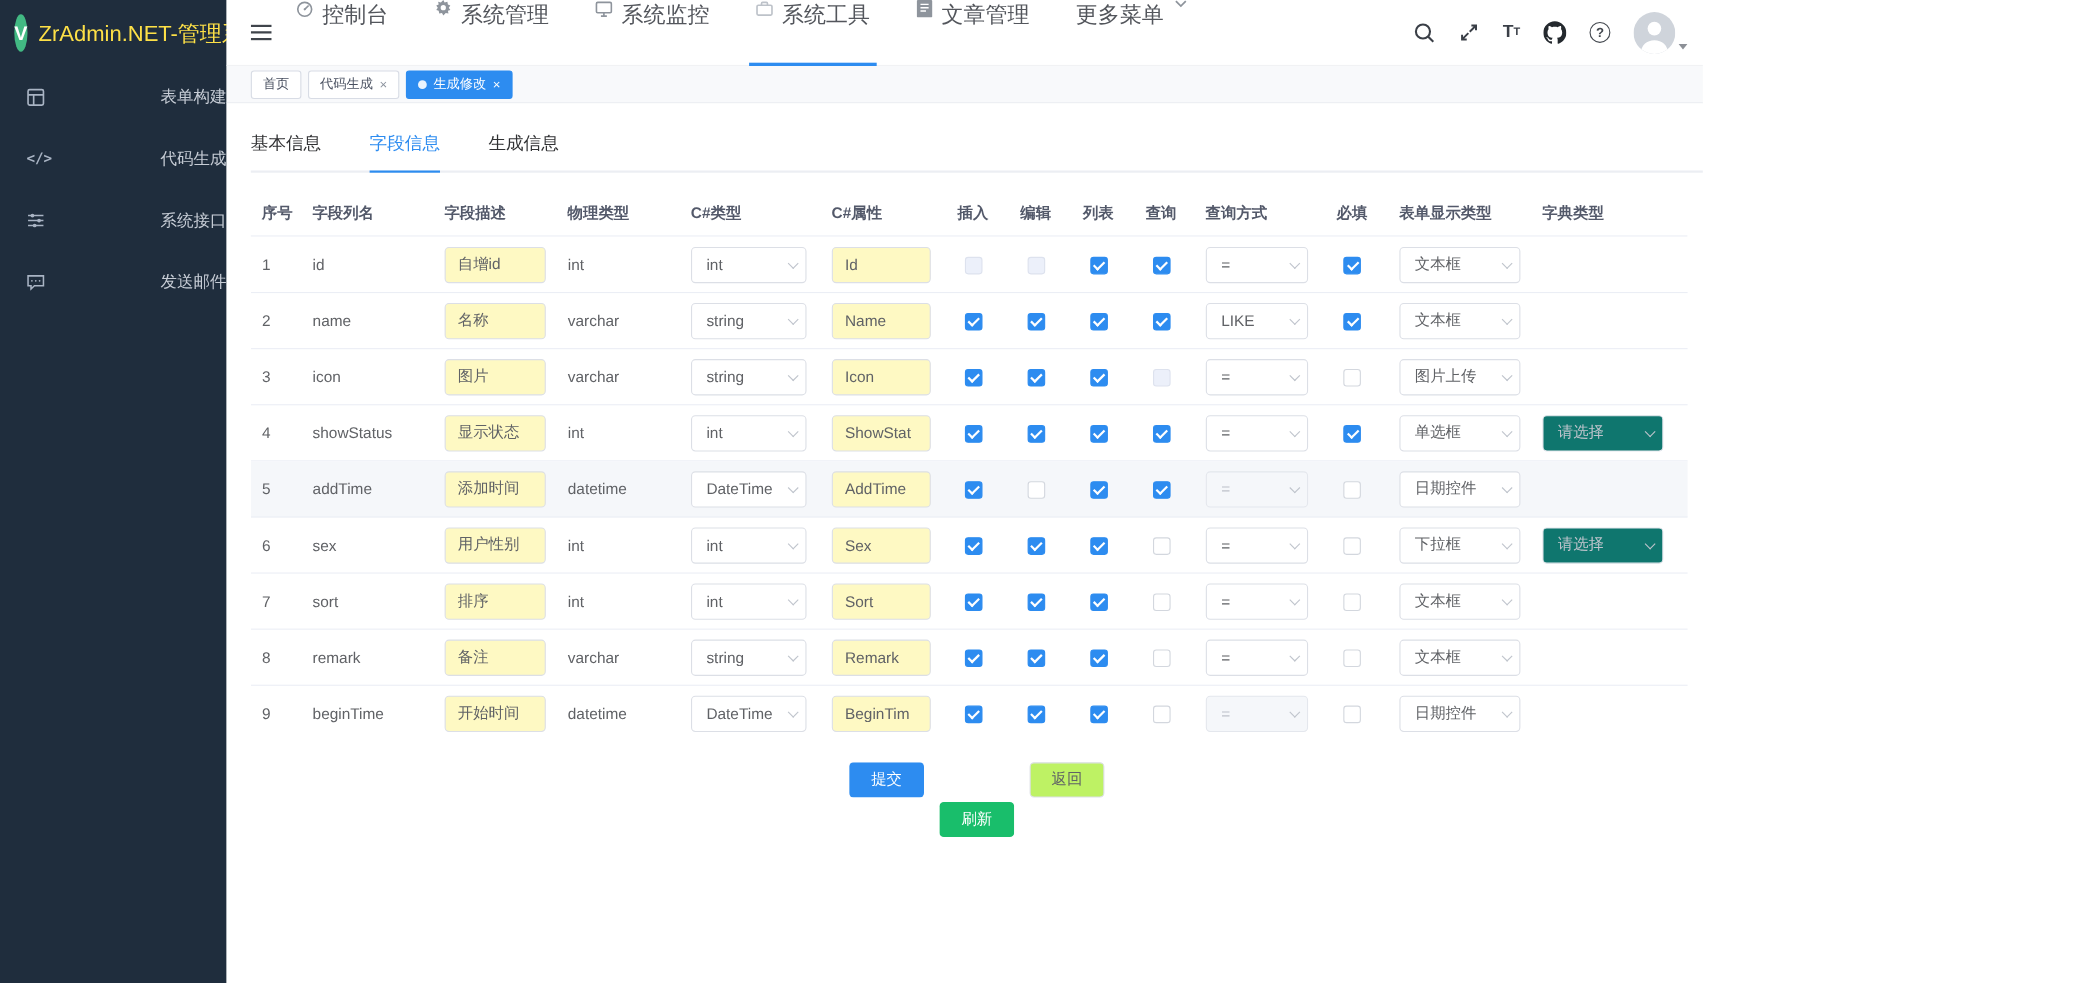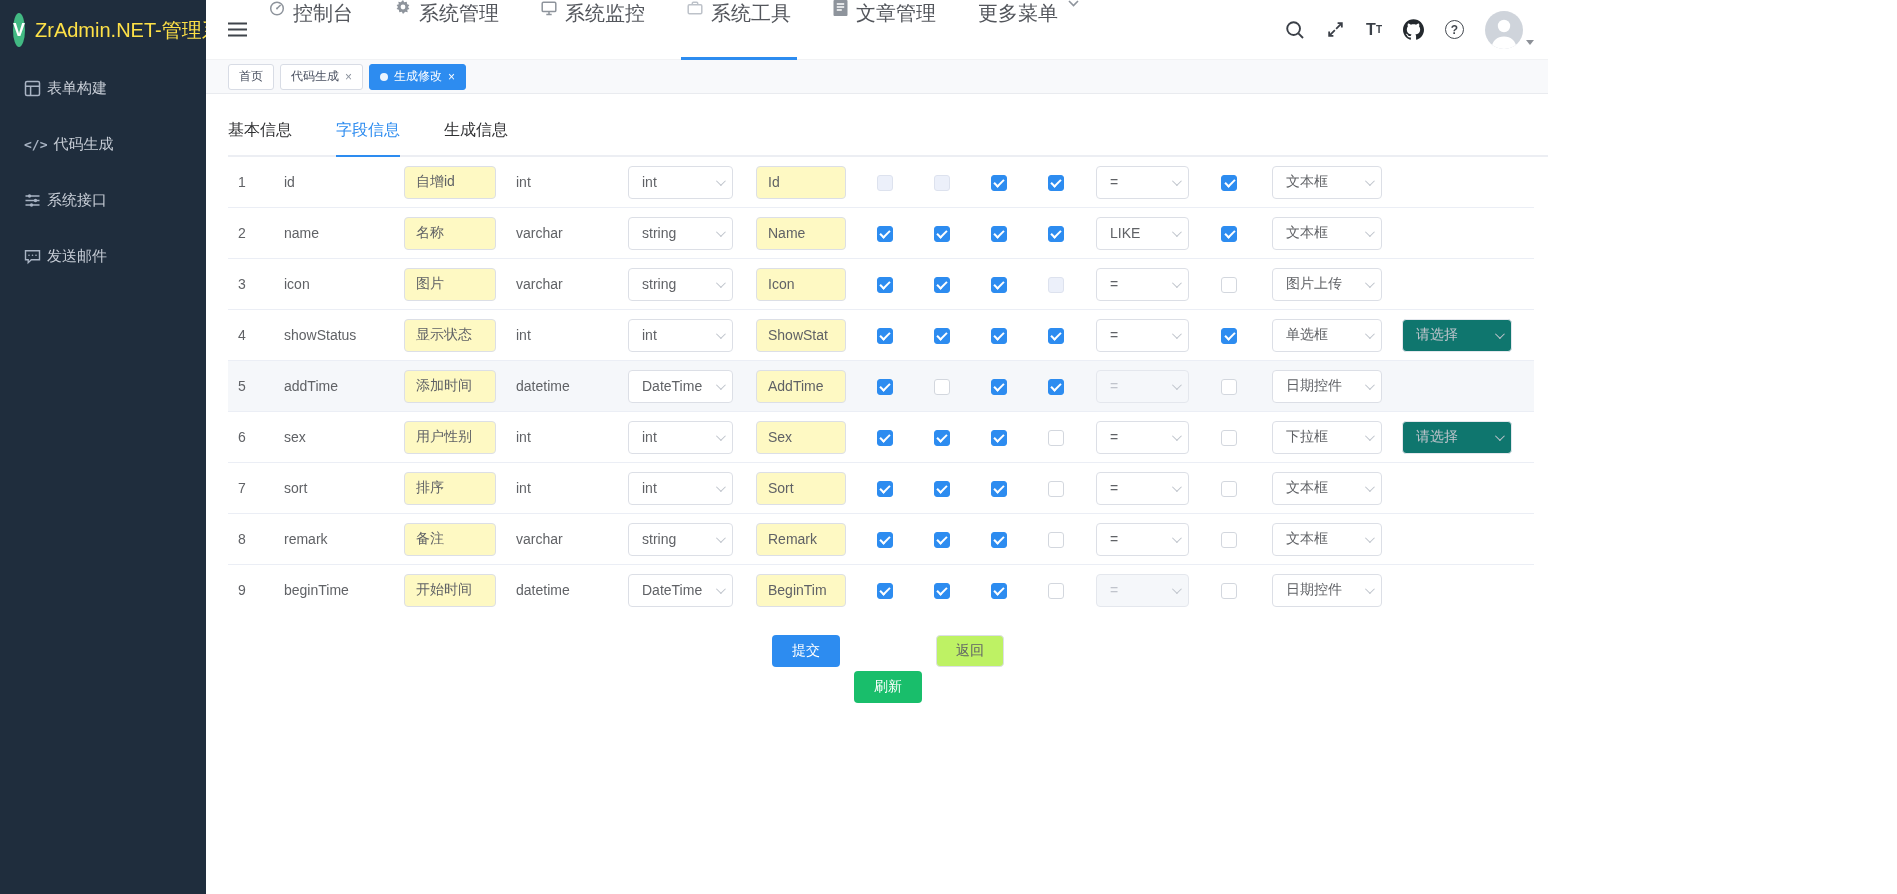--- a/index.html
+++ b/index.html
@@ -4,21 +4,21 @@
 <style>
   * { box-sizing: border-box; margin:0; padding:0; }
   html,body { width:1897px; height:894px; background:#fff; font-family:"Liberation Sans","DejaVu Sans",sans-serif; overflow:hidden; }
   .app { display:flex; width:1548px; height:894px; }
 
   
   .sidebar { width:206px; background:#1f2d3d; flex:0 0 206px; height:894px; }
   .logo-row { height:60px; display:flex; align-items:center; gap:10px; padding-left:13px; }
   .logo-circle { width:34px; height:34px; border-radius:50%; background:#42b983; color:#fff; font-weight:bold; font-size:18px; display:flex; align-items:center; justify-content:center; }
   .logo-title { color:#fde047; font-size:20px; font-weight:normal; white-space:nowrap; }
-  .side-item { height:56px; display:flex; align-items:center; gap:6px; padding-left:24px; color:#c7cdd6; font-size:15px; cursor:pointer; }
+  .side-item { height:56px; display:flex; align-items:center; gap:6px; padding-left:24px; color:#c7cdd6; font-size:15px; cursor:pointer;justify-content:space-between; }
   .side-item svg, .side-item .txticon { flex:0 0 auto; }
   .txticon { color:#a9b4c4; font-family:"DejaVu Sans Mono",monospace; font-size:13px; font-weight:bold; }
 
   
   .main { flex:1; display:flex; flex-direction:column; }
   .navbar { height:60px; background:#fff; display:flex; align-items:center; padding:0 14px 0 22px; border-bottom:1px solid #f1f2f4; }
   .hamburger { margin-right:22px; cursor:pointer; display:flex; align-items:center; }
   .nav-item { display:flex; align-items:flex-start; gap:8px; color:#53565c; font-size:20px; margin-right:42px; height:60px; position:relative; cursor:pointer; white-space:nowrap; }
   .nav-item .chev-nav { margin-left:2px; }
   .nav-item.active::after { content:""; position:absolute; left:-6px; right:-6px; bottom:0; height:3px; background:#2d8cf0; }
@@ -251,20 +251,36 @@
       </div>
     </div>
 
     <section class="content">
       <div class="ctabs">
         <div class="ctab">基本信息</div>
         <div class="ctab active">字段信息</div>
         <div class="ctab">生成信息</div>
       </div>
 
+      <div class="grid thead">
+        <div class="hnum">序号</div>
+        <div class="hcol">字段列名</div>
+        <div>字段描述</div>
+        <div>物理类型</div>
+        <div>C#类型</div>
+        <div>C#属性</div>
+        <div class="hc">插入</div>
+        <div class="hc">编辑</div>
+        <div class="hc">列表</div>
+        <div class="hc">查询</div>
+        <div>查询方式</div>
+        <div class="hc">必填</div>
+        <div>表单显示类型</div>
+        <div>字典类型</div>
+      </div>
 
       <div class="tscroll">
 
         <div class="grid trow">
           <div class="c num">1</div>
           <div class="c colname">id</div>
           <div class="c"><input class="inp w92" value="自增id" style=""></div>
           <div class="c">int</div>
           <div class="c"><div class="sel w105">
                 <span class="seltxt">int</span>

